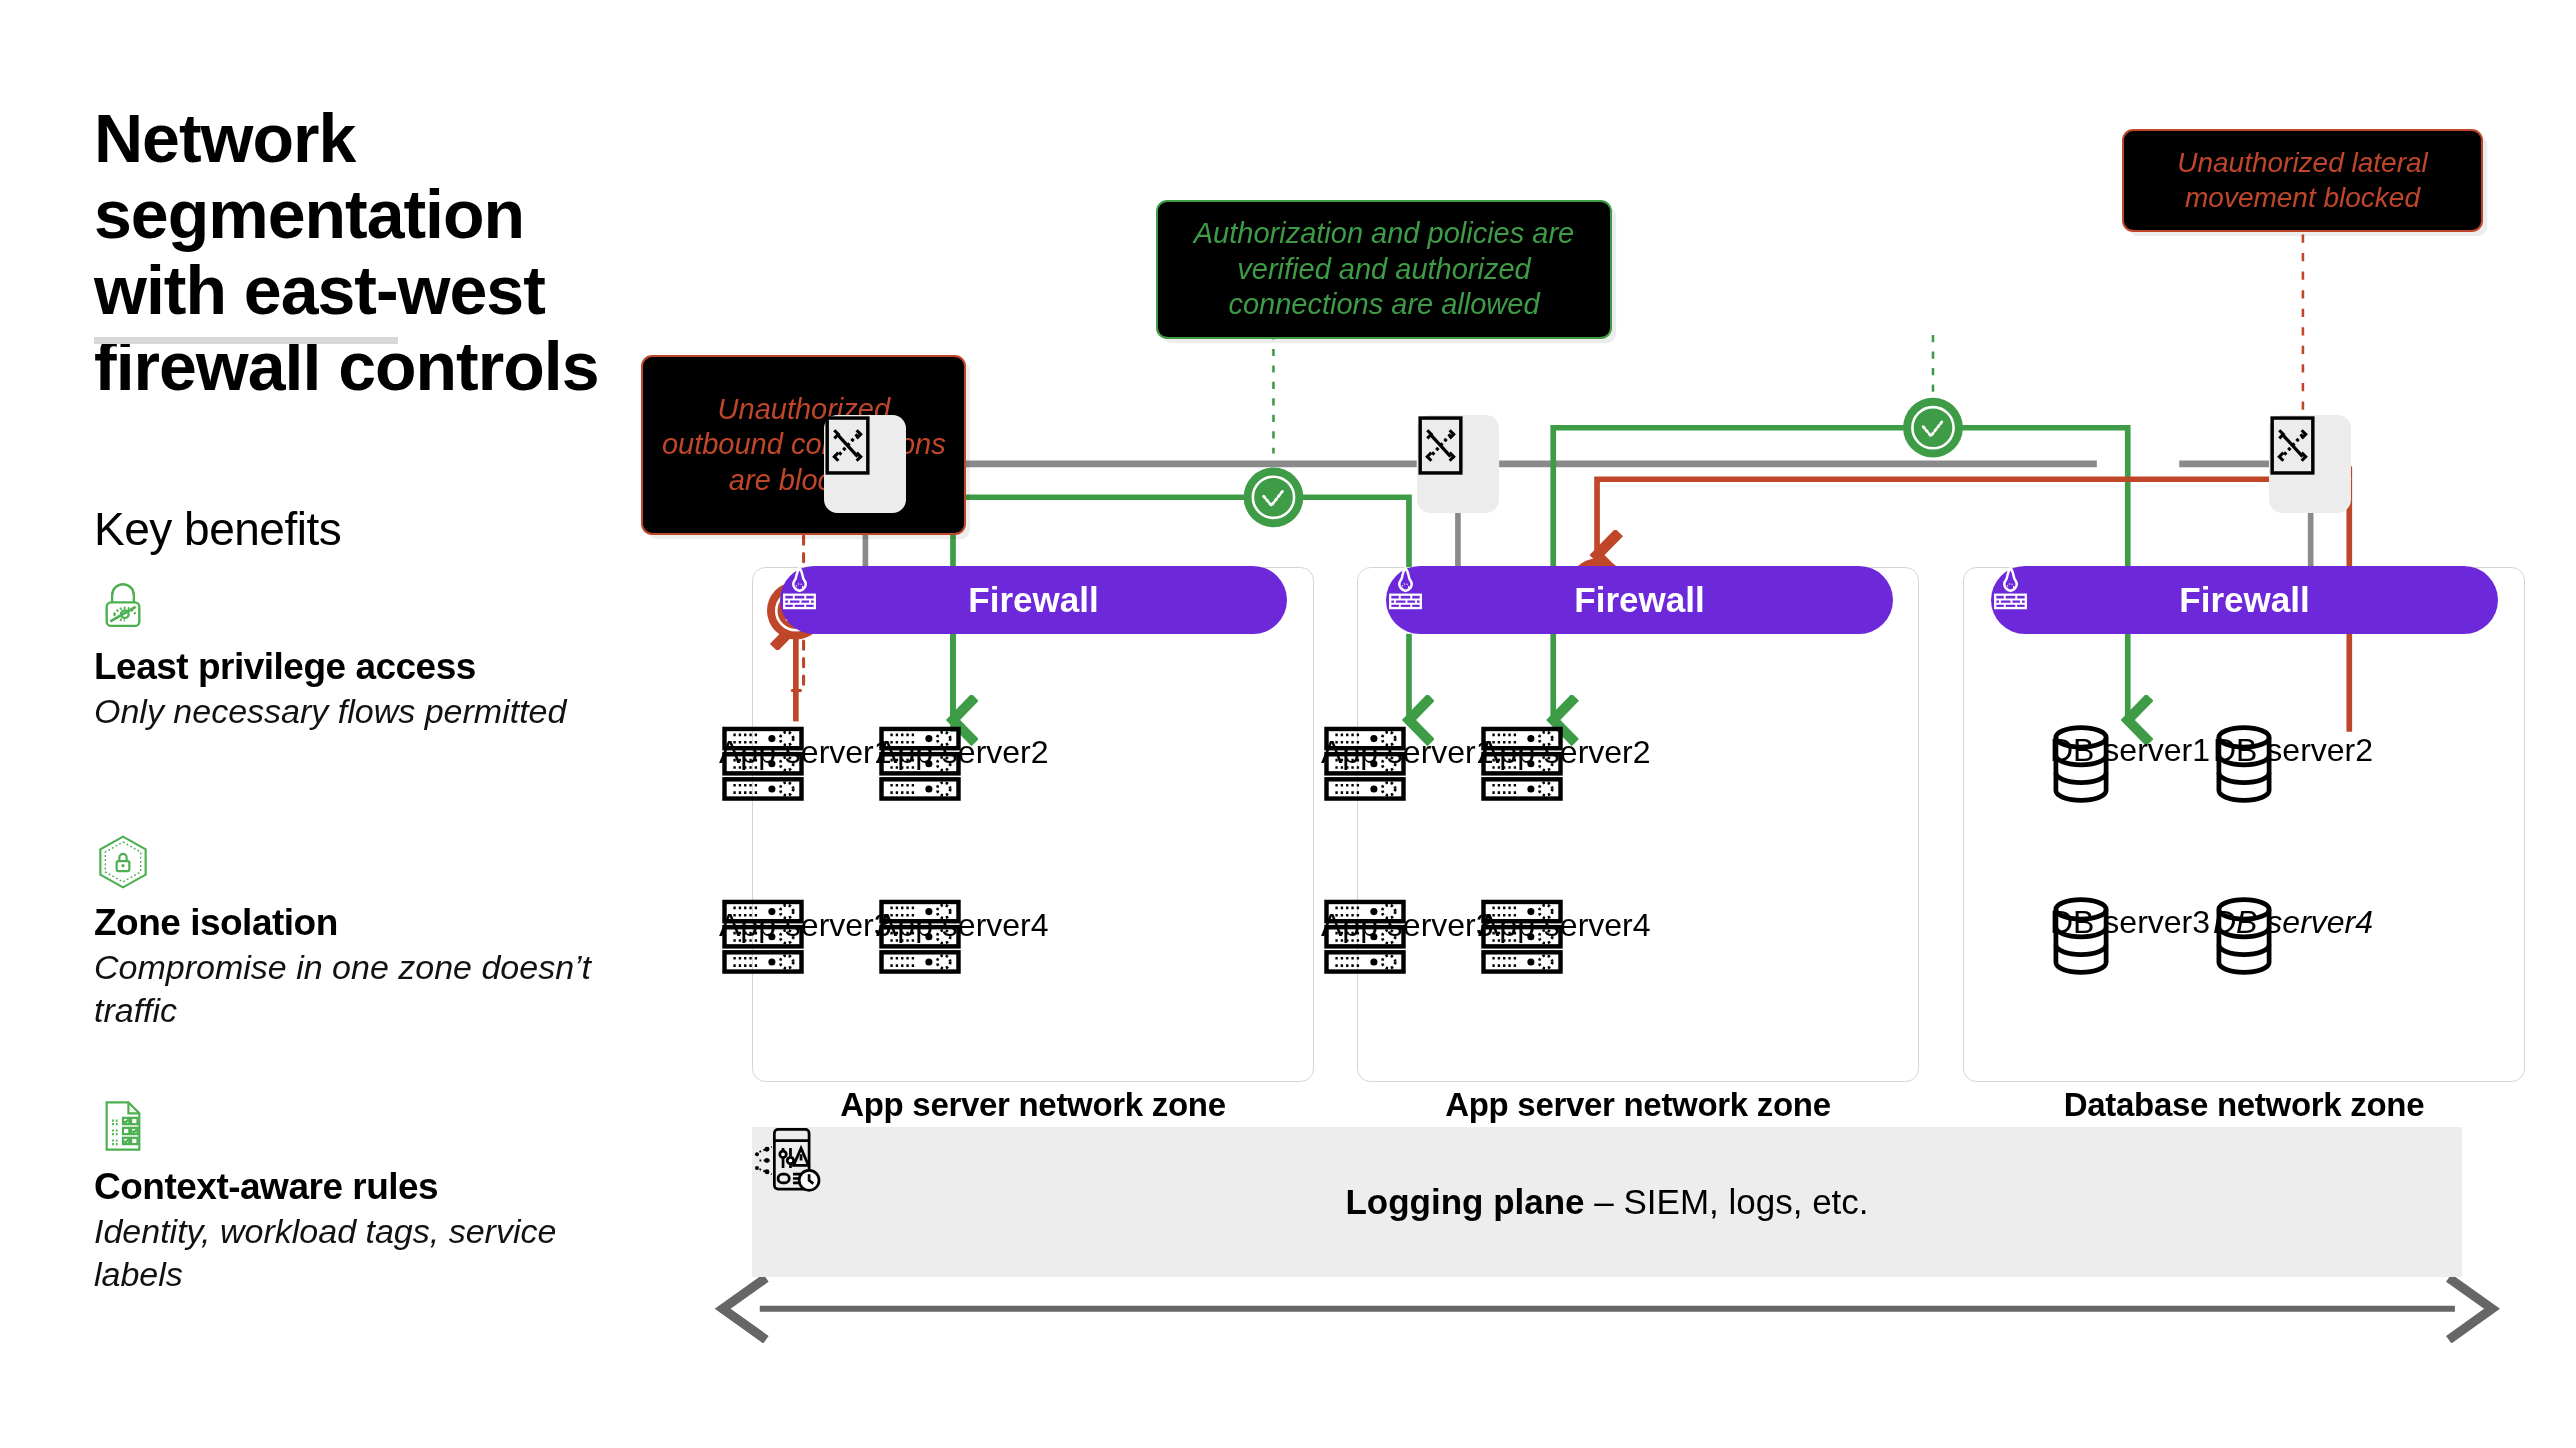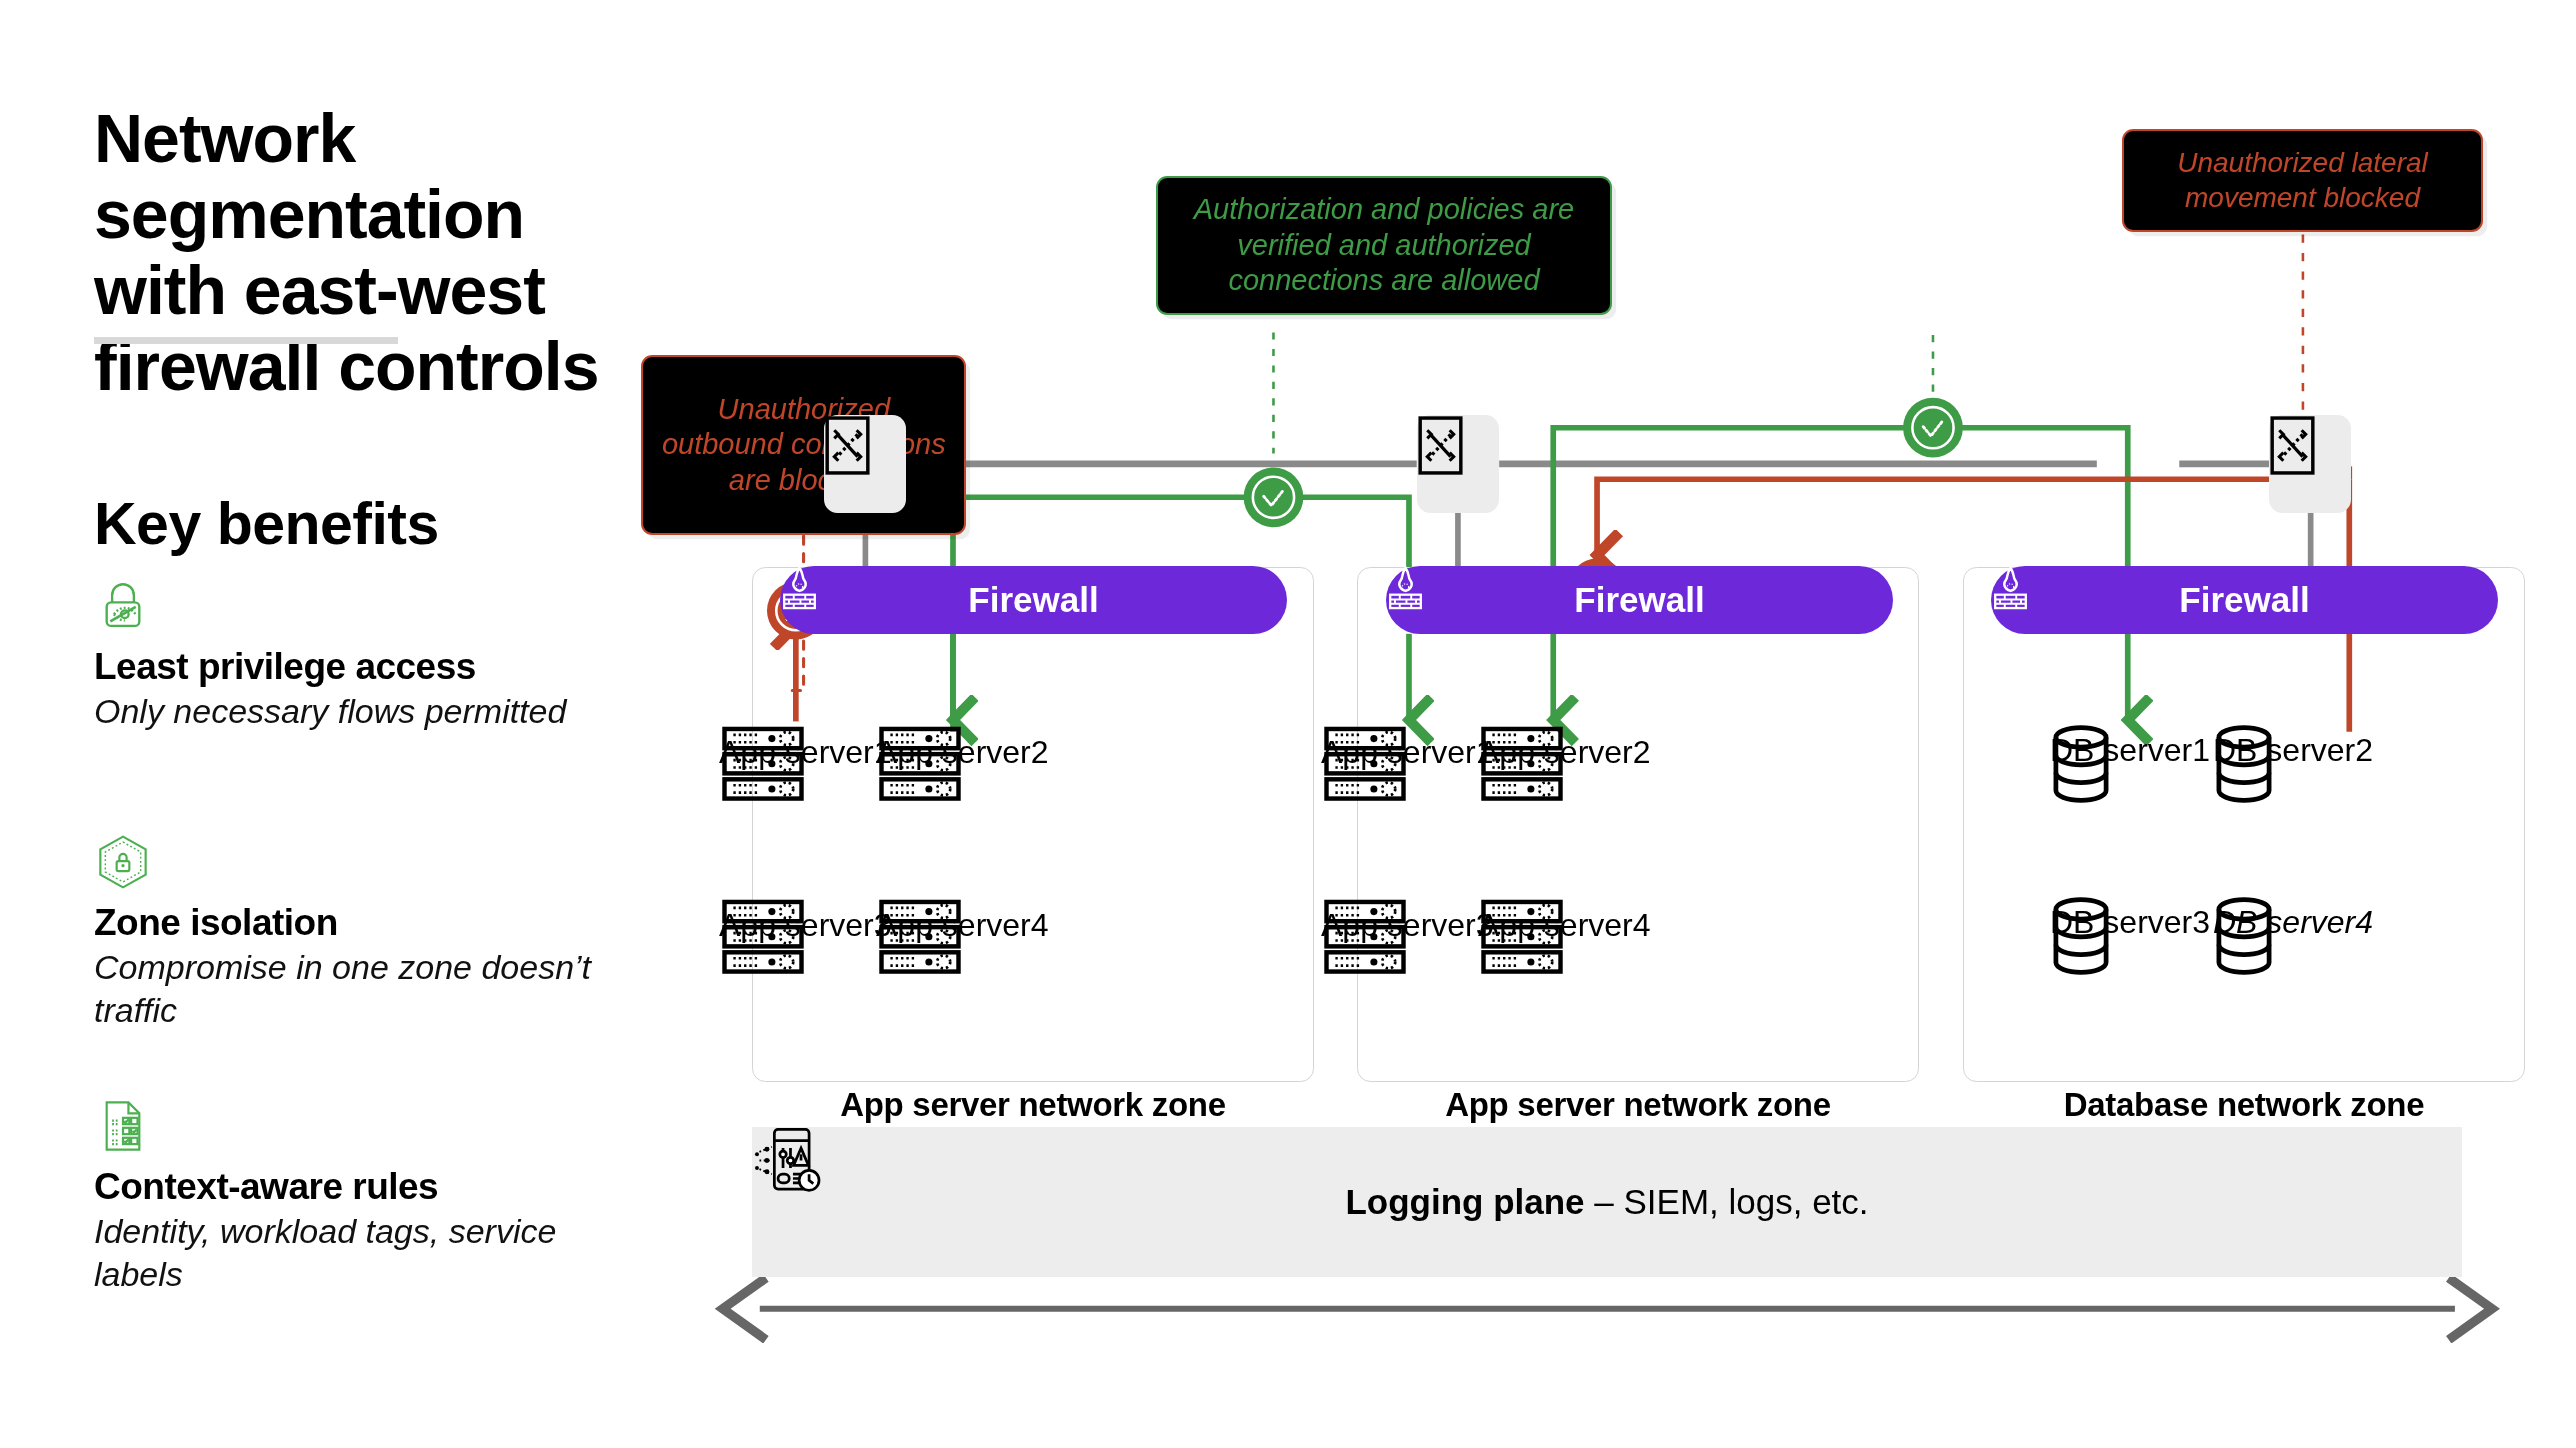--- a/index.html
+++ b/index.html
@@ -5,22 +5,22 @@
   html,body{margin:0;padding:0;background:#fff;}
   body{width:2576px;height:1449px;position:relative;overflow:hidden;
        font-family:"Liberation Sans",sans-serif;color:#000;}
 
   
   #left-panel{position:absolute;left:0;top:0;width:649px;height:1038px;}
   #page-title{position:absolute;left:94px;top:54px;width:541px;
       font-size:68px;font-weight:bold;line-height:1.12;letter-spacing:-1px;}
   #title-rule{position:absolute;left:94px;top:337px;width:304px;height:7.2px;
       background:#d8d8d8;}
-  #key-benefits-heading{position:absolute;left:94px;top:441px;
-      font-size:59px;font-weight:bold;letter-spacing:-0.5px;}
+  #key-benefits-heading{position:absolute;left:94px;top:464px;
+      font-size:46px;font-weight:normal;letter-spacing:-0.5px;}
 
   .benefit{position:absolute;left:94px;width:531px;}
   .benefit-icon{width:58px;height:58px;display:block;}
   .benefit-title{font-size:37px;font-weight:bold;margin-top:11.3px;letter-spacing:-0.5px;}
   .benefit-desc{font-size:34px;font-style:italic;line-height:1.26;margin-top:2.1px;color:#111;}
 
   #benefit-0{top:577px;}
   #benefit-1{top:833px;}
   #benefit-2{top:1097px;}
 
@@ -31,21 +31,21 @@
   
   .callout{position:absolute;box-sizing:border-box;border-radius:11.3px;
       background:#000000;display:flex;align-items:center;justify-content:center;
       text-align:center;font-style:italic;line-height:1.22;
       box-shadow:5.2px 5.2px 0 -1px rgba(0,0,0,.07);}
   .callout.red{border:2.6px solid #C0462A;color:#C0462A;}
   .callout.green{border:2.6px solid #3E9B46;color:#3E9B46;}
 
   #callout-outbound{left:-7.7px;top:355px;width:325px;height:180px;
       font-size:29px;padding:0 17.5px;}
-  #callout-authorized{left:507px;top:176px;width:456px;height:139px;
+  #callout-authorized{left:507px;top:200px;width:456px;height:139px;
       font-size:29px;padding:0 10px;}
   #callout-lateral{left:1473px;top:129px;width:361px;height:103px;
       font-size:28px;padding:0 18.5px;}
 
   
   .router{position:absolute;width:82px;height:98px;background:#ececec;
       border-radius:13.4px;display:flex;align-items:center;justify-content:center;}
   .router svg{position:static;}
 
   

